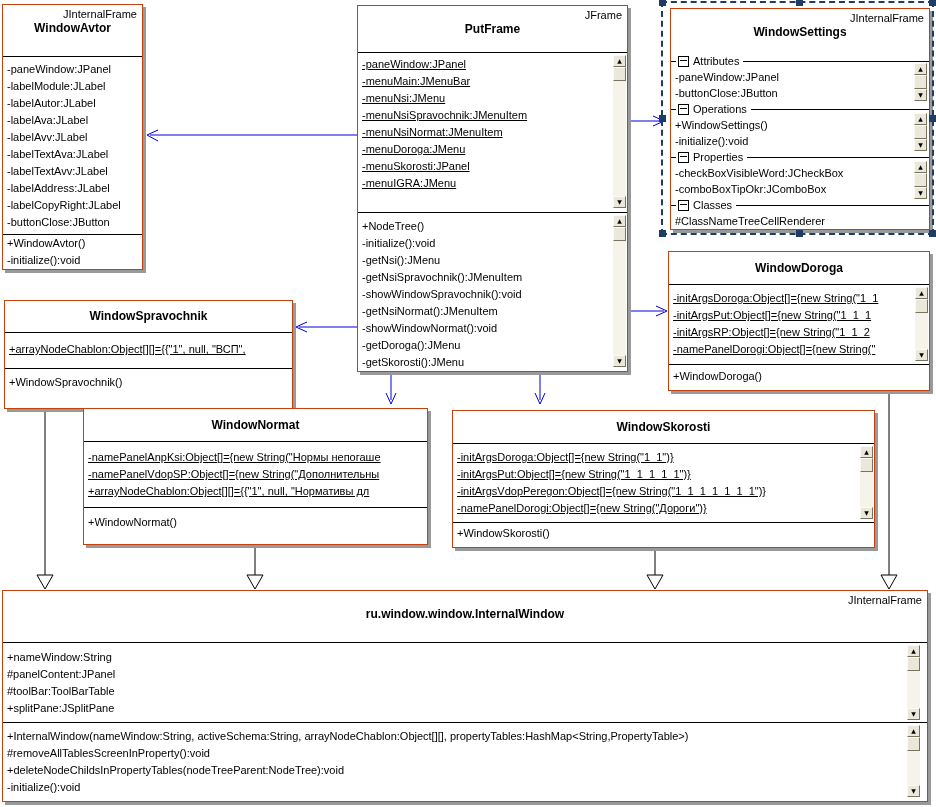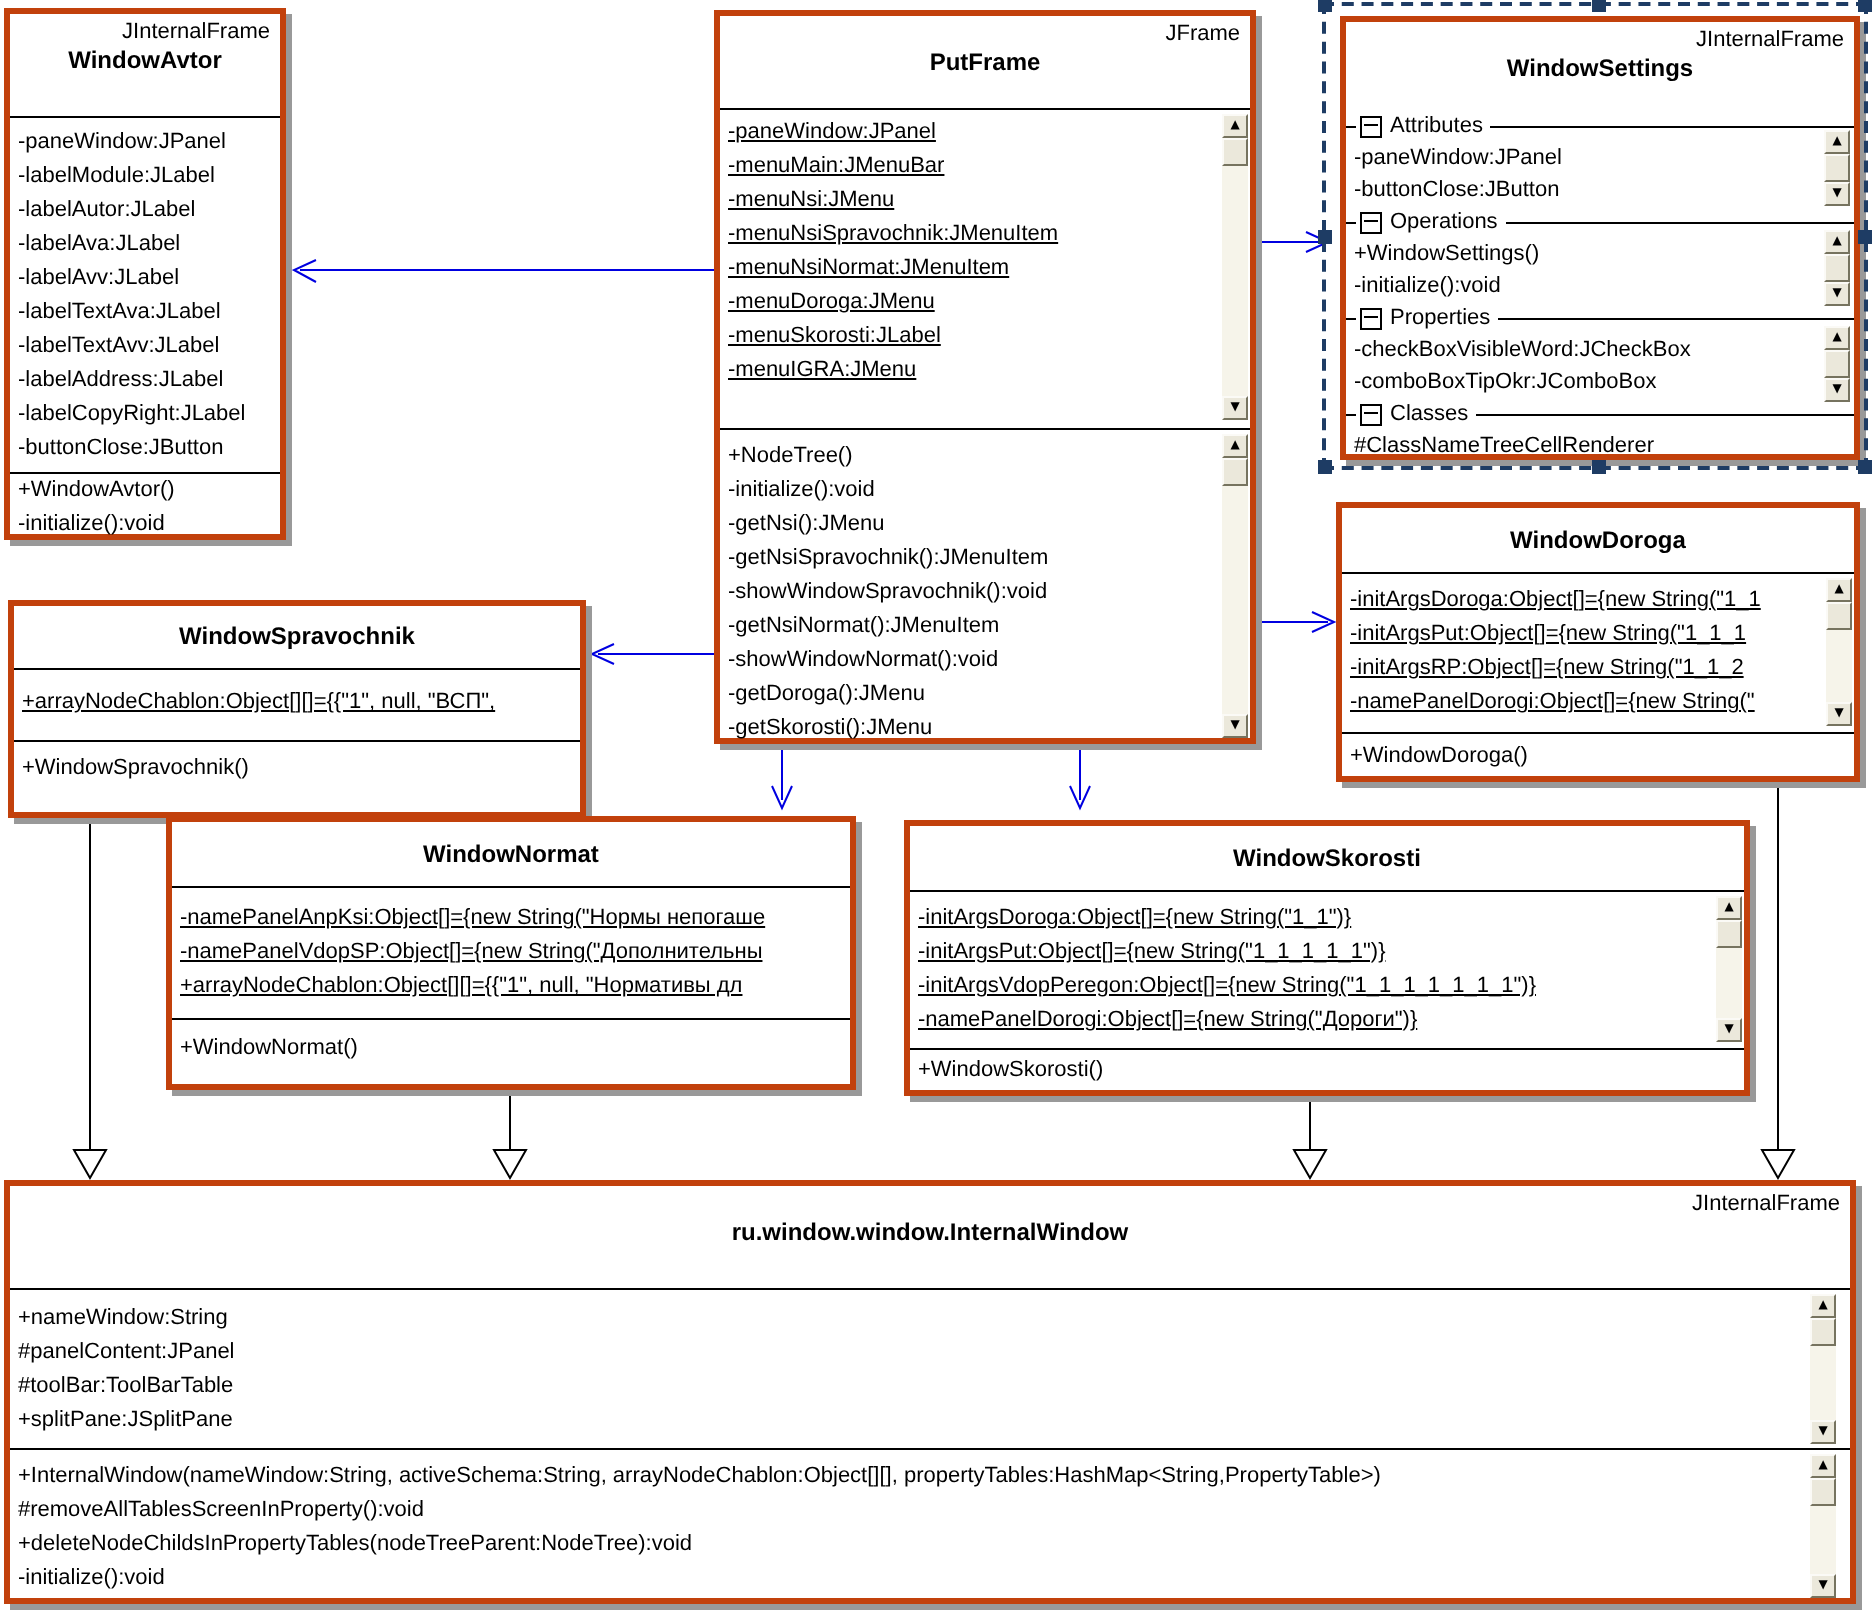--- a/index.html
+++ b/index.html
@@ -3,21 +3,21 @@
 <meta charset="utf-8">
 <style>
   html,body { margin:0; padding:0; background:#fff; }
   .canvas {
     position:relative; width:936px; height:807px; overflow:hidden;
     background:#fff; color:#000;
     font-family:"Liberation Sans","DejaVu Sans",sans-serif; font-size:11px;
   }
   svg.connectors { position:absolute; left:0; top:0; z-index:0; }
   .box {
-    position:absolute; background:#fff; border:3px solid #c2410c;
+    position:absolute; background:#fff; border:1px solid #c2410c;
     box-shadow:3px 3px 0 #999; box-sizing:border-box; z-index:1;
   }
   .title { box-sizing:border-box; overflow:hidden; }
   .title.sep { border-bottom:1px solid #000; }
   .st { font-size:11px; text-align:right; padding:3px 5px 0 0; white-space:nowrap; }
   .nm { font-size:12px; font-weight:bold; text-align:center; padding-top:1px; white-space:nowrap; }
   .nm.solo { padding-top:9px; }
   .sec { position:relative; box-sizing:border-box; overflow:hidden; border-bottom:1px solid #000; }
   .sec.last { border-bottom:0; }
   .r { line-height:17px; padding-left:4px; white-space:nowrap; }
@@ -123,21 +123,21 @@
       <div class="st">JFrame</div>
       <div class="nm">PutFrame</div>
     </div>
     <div class="sec" style="height:160px;padding-top:3px">
       <div class="r u">-paneWindow:JPanel</div>
       <div class="r u">-menuMain:JMenuBar</div>
       <div class="r u">-menuNsi:JMenu</div>
       <div class="r u">-menuNsiSpravochnik:JMenuItem</div>
       <div class="r u">-menuNsiNormat:JMenuItem</div>
       <div class="r u">-menuDoroga:JMenu</div>
-      <div class="r u">-menuSkorosti:JLabel</div>
+      <div class="r u">-menuSkorosti:JPanel</div>
       <div class="r u">-menuIGRA:JMenu</div>
       <div class="sb" style="top:2px;height:153px">
         <div class="sb-btn">
             <span>▲</span>
           </div>
         <div class="sb-thumb"></div>
         <div class="sb-track"></div>
         <div class="sb-btn">
             <span>▼</span>
           </div>

